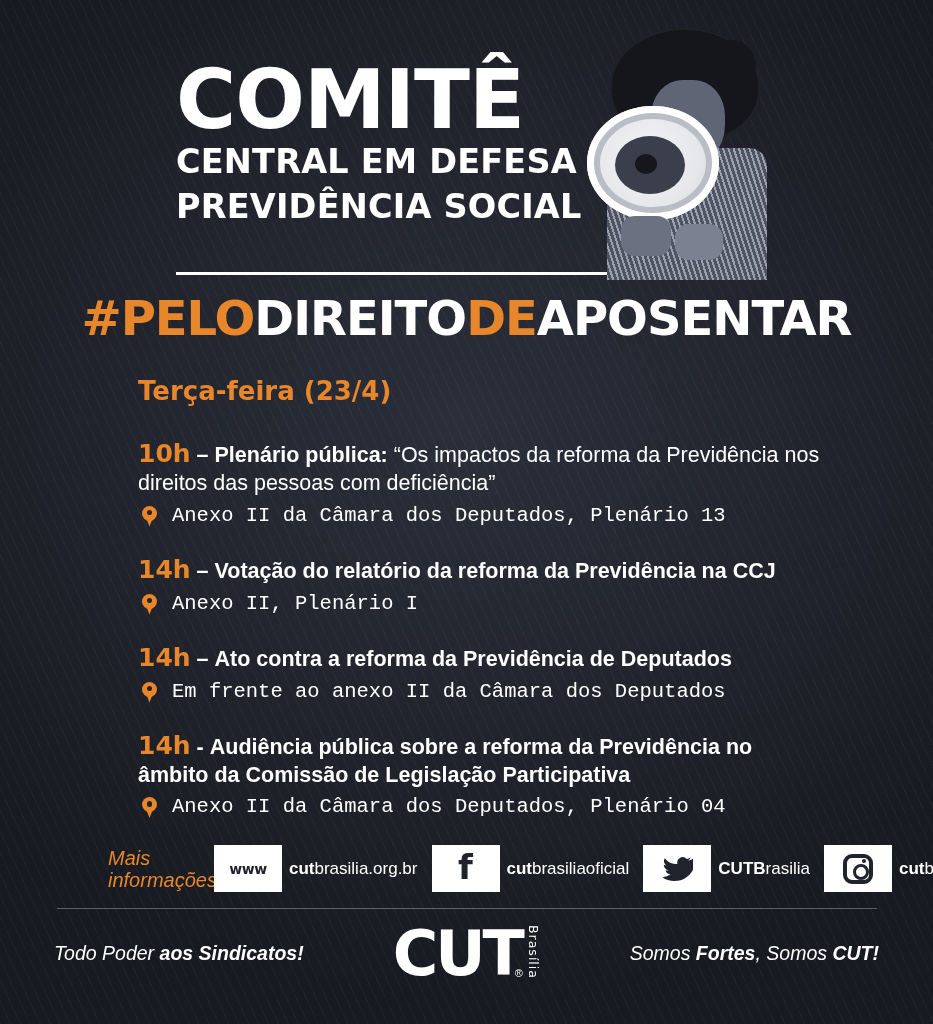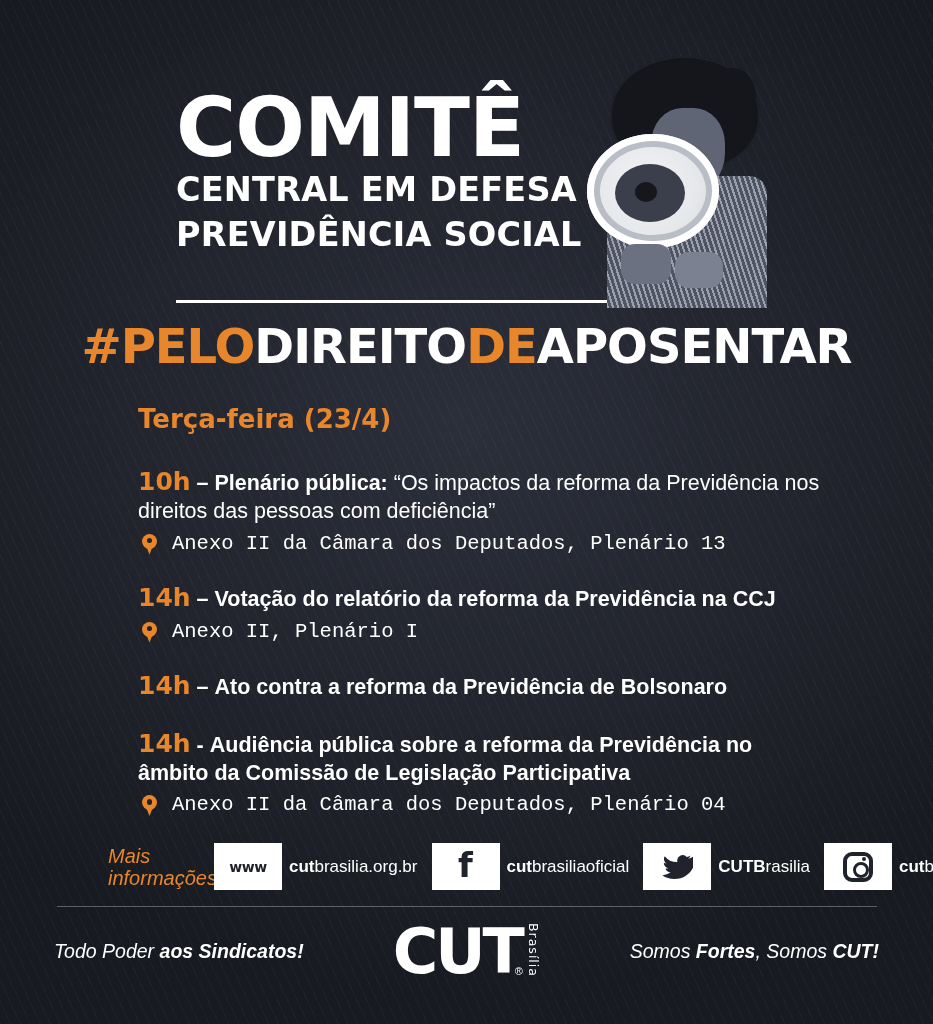--- a/index.html
+++ b/index.html
@@ -29,21 +29,20 @@
         rgba(255,255,255,0.000) 1px,
         rgba(255,255,255,0.000) 9px),
       radial-gradient(ellipse 70% 55% at 50% 42%, #2b2f3a 0%, #23262f 45%, #171a20 100%);
     overflow: hidden;
   }
 
   
   .header {
     position: relative;
     height: 290px;
-    margin-top: 28px;
   }
 
   .title-block {
     position: absolute;
     left: 176px;
     top: 62px;
     width: 420px;
   }
 
   .title-main {
@@ -434,21 +433,27 @@
       <div class="event-line"><span class="event-time">14h</span> <span class="event-dash">–</span> <span class="event-strong">Votação do relatório da reforma da Previdência na CCJ</span><span></span></div>
       <div class="place">
         <span class="pin">
             <i></i>
           </span>
         <span class="place-text">Anexo II, Plenário I</span>
       </div>
     </div>
 
     <div class="event">
-      <div class="event-line"><span class="event-time">14h</span> <span class="event-dash">–</span> <span class="event-strong">Ato contra a reforma da Previdência de Bolsonaro</span><span></span></div>
+      <div class="event-line"><span class="event-time">14h</span> <span class="event-dash">–</span> <span class="event-strong">Ato contra a reforma da Previdência de Deputados</span><span></span></div>
+      <div class="place">
+        <span class="pin">
+            <i></i>
+          </span>
+        <span class="place-text">Em frente ao anexo II da Câmara dos Deputados</span>
+      </div>
     </div>
 
     <div class="event">
       <div class="event-line"><span class="event-time">14h</span> <span class="event-dash">-</span> <span class="event-strong">Audiência pública sobre a reforma da Previdência no âmbito da Comissão de Legislação Participativa</span><span></span></div>
       <div class="place">
         <span class="pin">
             <i></i>
           </span>
         <span class="place-text">Anexo II da Câmara dos Deputados, Plenário 04</span>
       </div>

